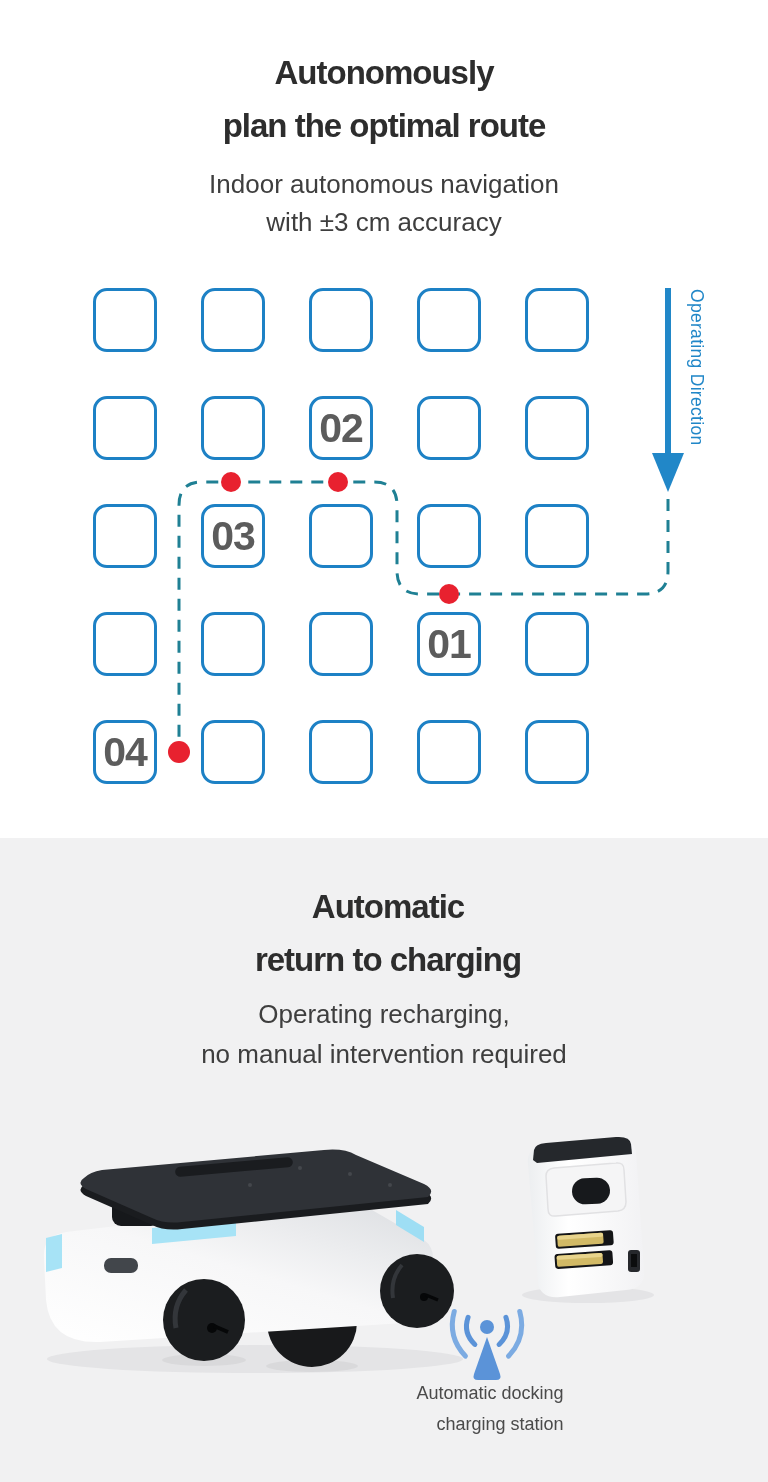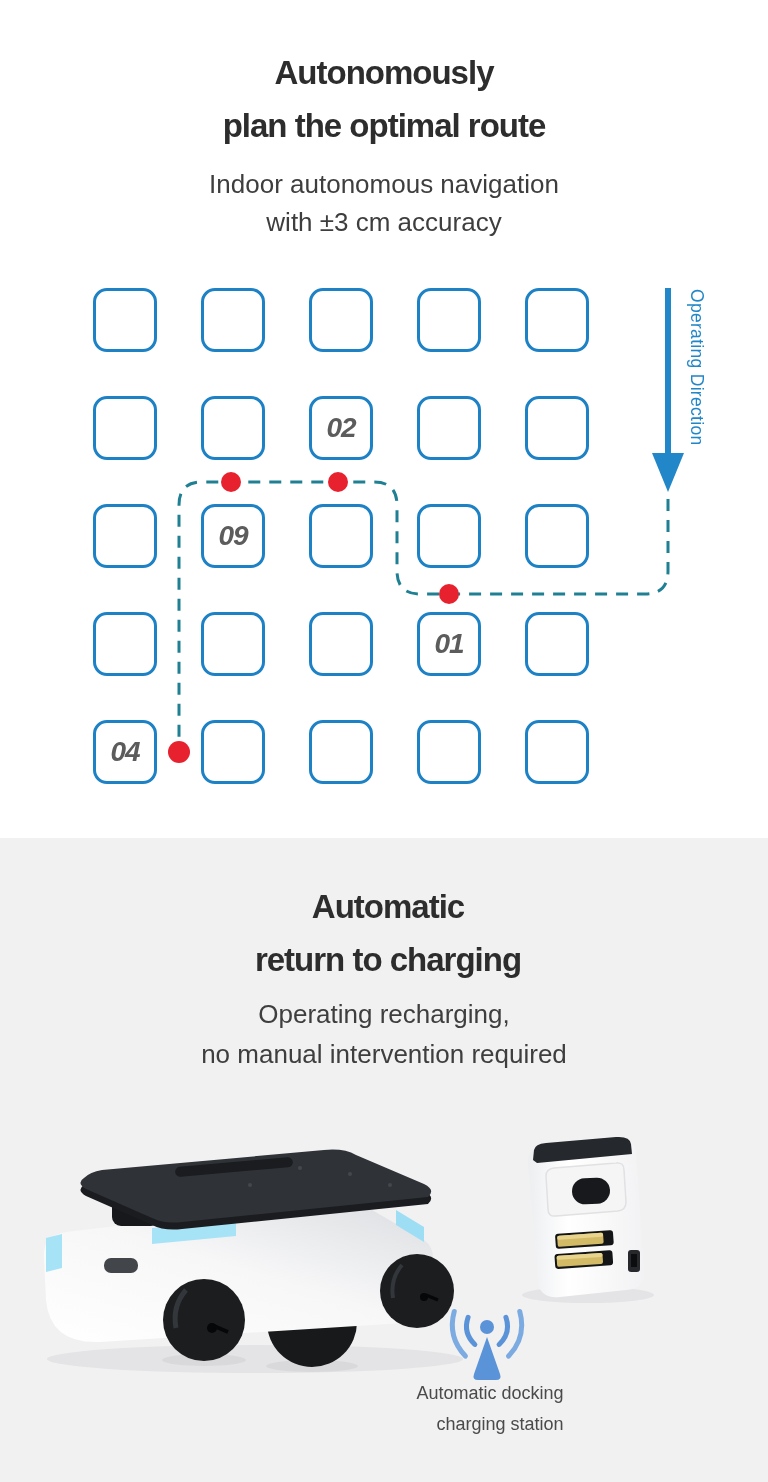--- a/index.html
+++ b/index.html
@@ -21,21 +21,21 @@
   
   .route-section{position:absolute;left:0;top:0;width:768px;height:838px;background:#ffffff;}
   .big-title{padding-top:46px;text-align:center;font-size:33px;line-height:53px;
     font-weight:bold;color:var(--heading);letter-spacing:-1px;}
   .sub{margin-top:13px;text-align:center;font-size:26px;line-height:38px;color:var(--subtext);}
 
   .grid{position:absolute;left:93px;top:288px;display:grid;
     grid-template-columns:repeat(5,64px);grid-auto-rows:64px;column-gap:44px;row-gap:44px;}
   .cell{width:64px;height:64px;border:3px solid var(--box-border);border-radius:14px;
     background:#ffffff;display:flex;align-items:center;justify-content:center;}
-  .cell-label{font-size:28px;font-weight:bold;color:var(--label-gray);letter-spacing:-1px;font-style:italic;}
+  .cell-label{font-size:41px;font-weight:bold;color:var(--label-gray);letter-spacing:-1px;}
 
   .overlay{position:absolute;left:0;top:0;width:768px;height:838px;pointer-events:none;}
   .dash-path{fill:none;stroke:var(--path-teal);stroke-width:3;stroke-dasharray:12 9;}
   .waypoint{fill:var(--dot-red);}
   .op-arrow-line{stroke:var(--arrow-blue);stroke-width:6;}
   .op-arrow-head{fill:var(--arrow-blue);}
   .op-label{font-size:17.5px;fill:var(--arrow-blue);letter-spacing:.3px;}
 
   
   .charge-section{position:absolute;left:0;top:838px;width:768px;height:644px;background:var(--charge-bg);}
@@ -68,21 +68,21 @@
         <div class="cell"></div>
         <div class="cell"></div>
         <div class="cell"></div>
         <div class="cell">
           <span class="cell-label">02</span>
         </div>
         <div class="cell"></div>
         <div class="cell"></div>
         <div class="cell"></div>
         <div class="cell">
-          <span class="cell-label">09</span>
+          <span class="cell-label">03</span>
         </div>
         <div class="cell"></div>
         <div class="cell"></div>
         <div class="cell"></div>
         <div class="cell"></div>
         <div class="cell"></div>
         <div class="cell"></div>
         <div class="cell">
           <span class="cell-label">01</span>
         </div>

